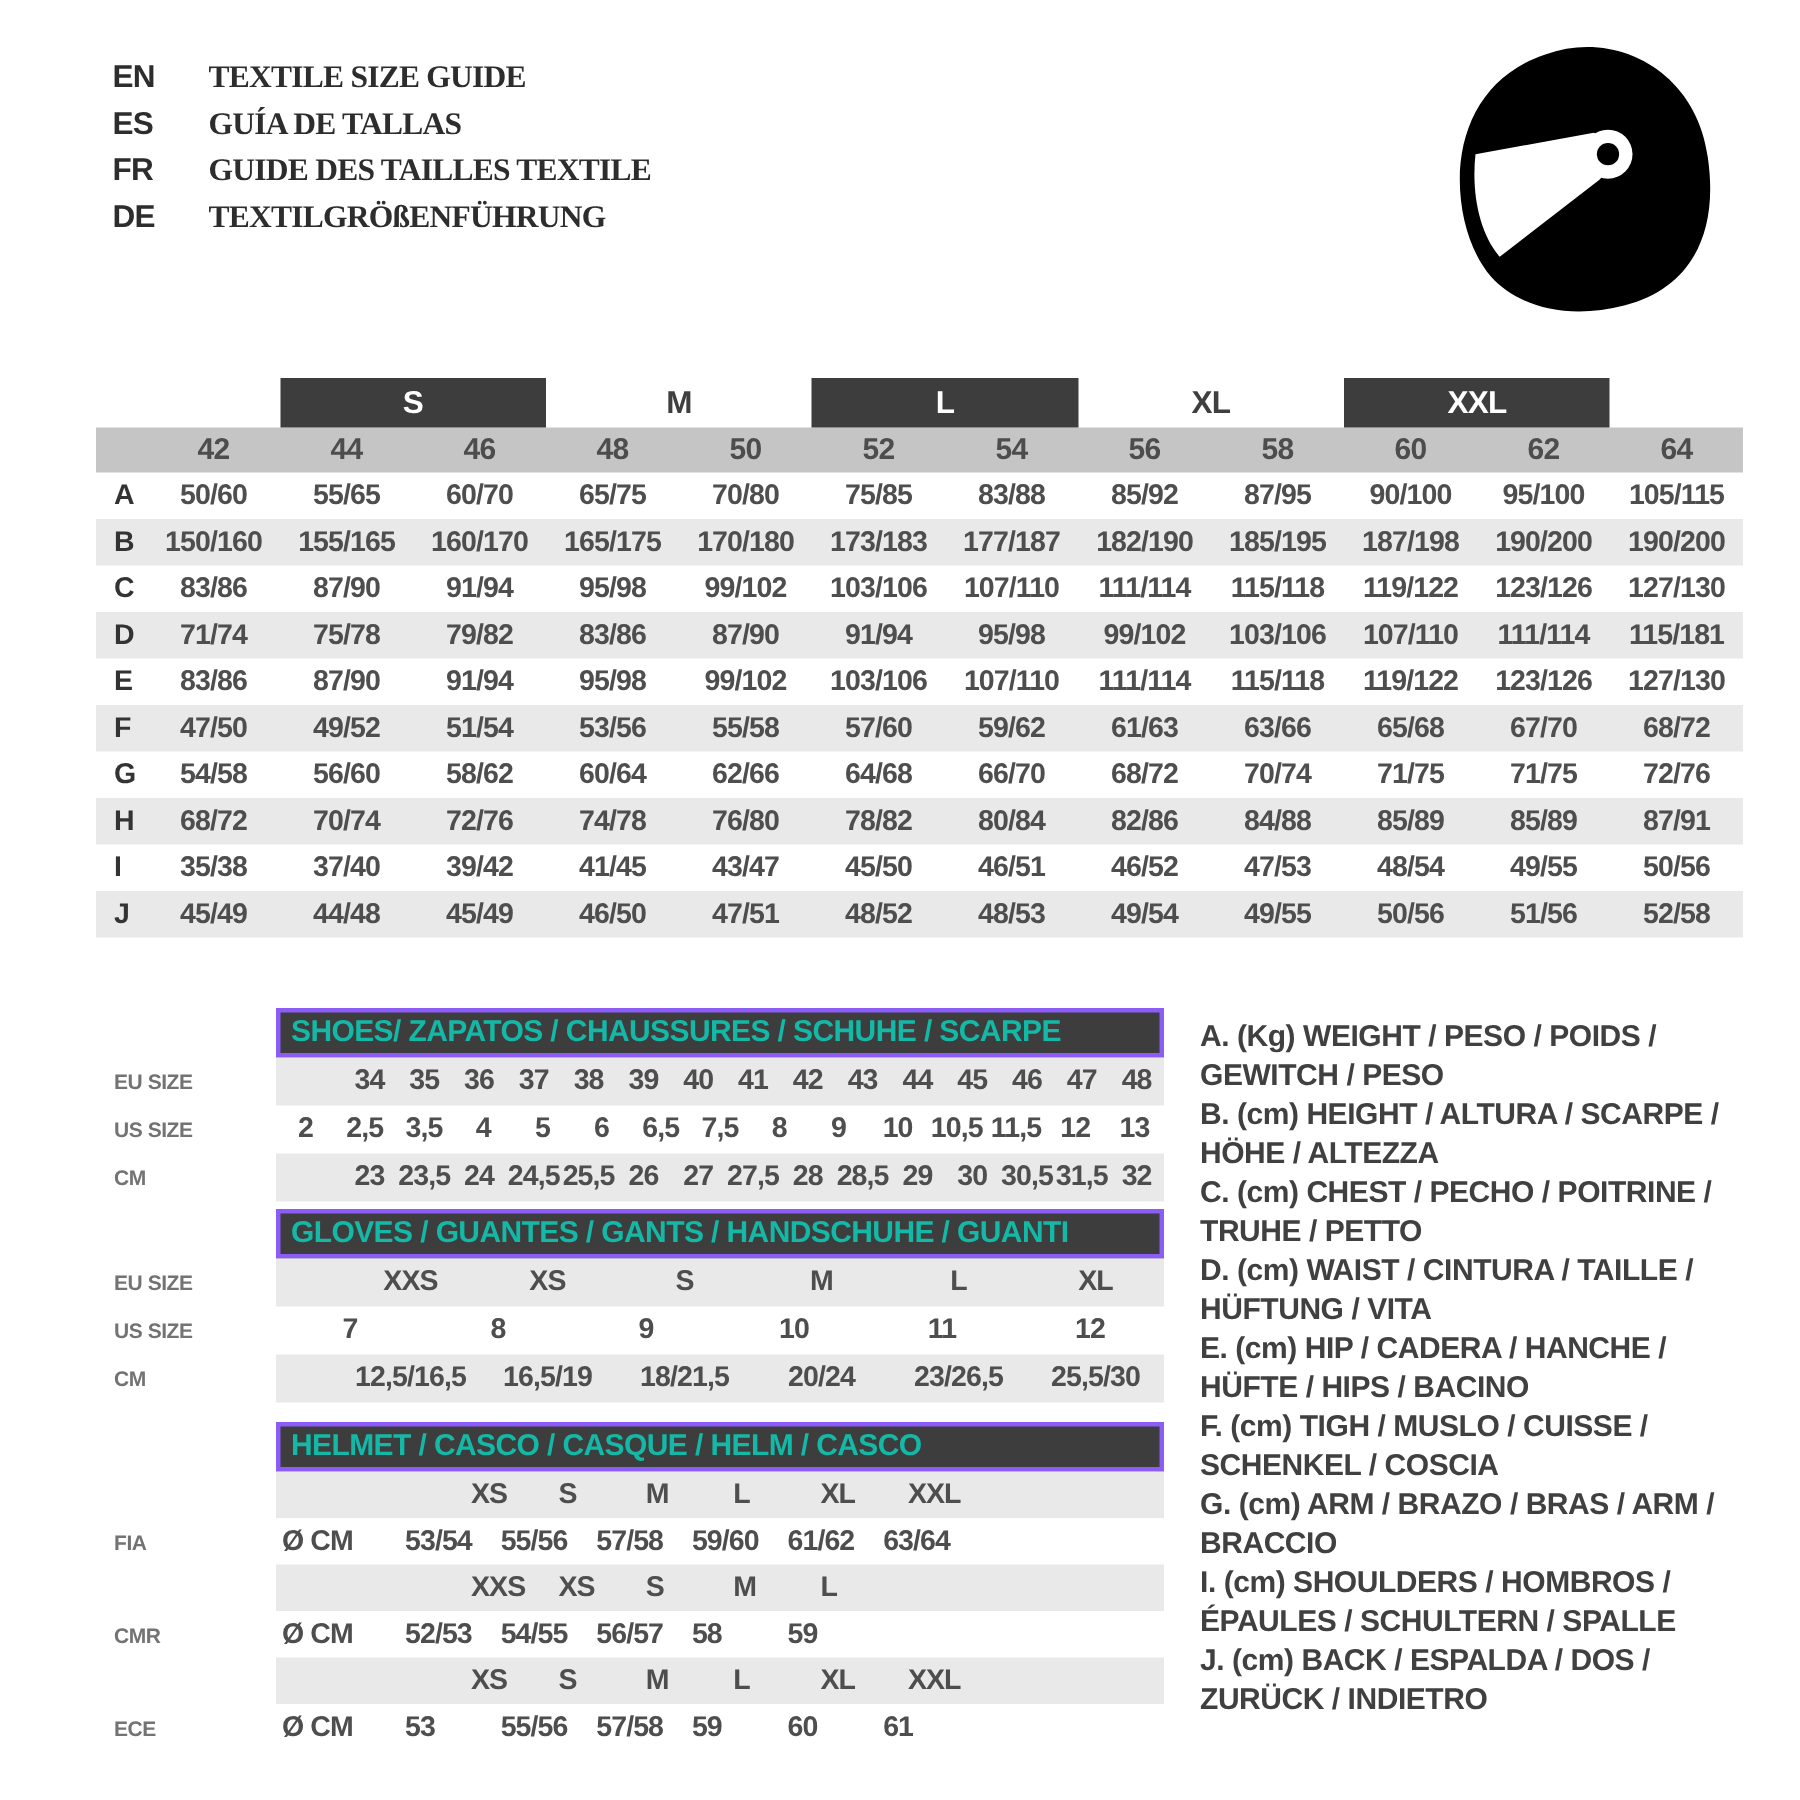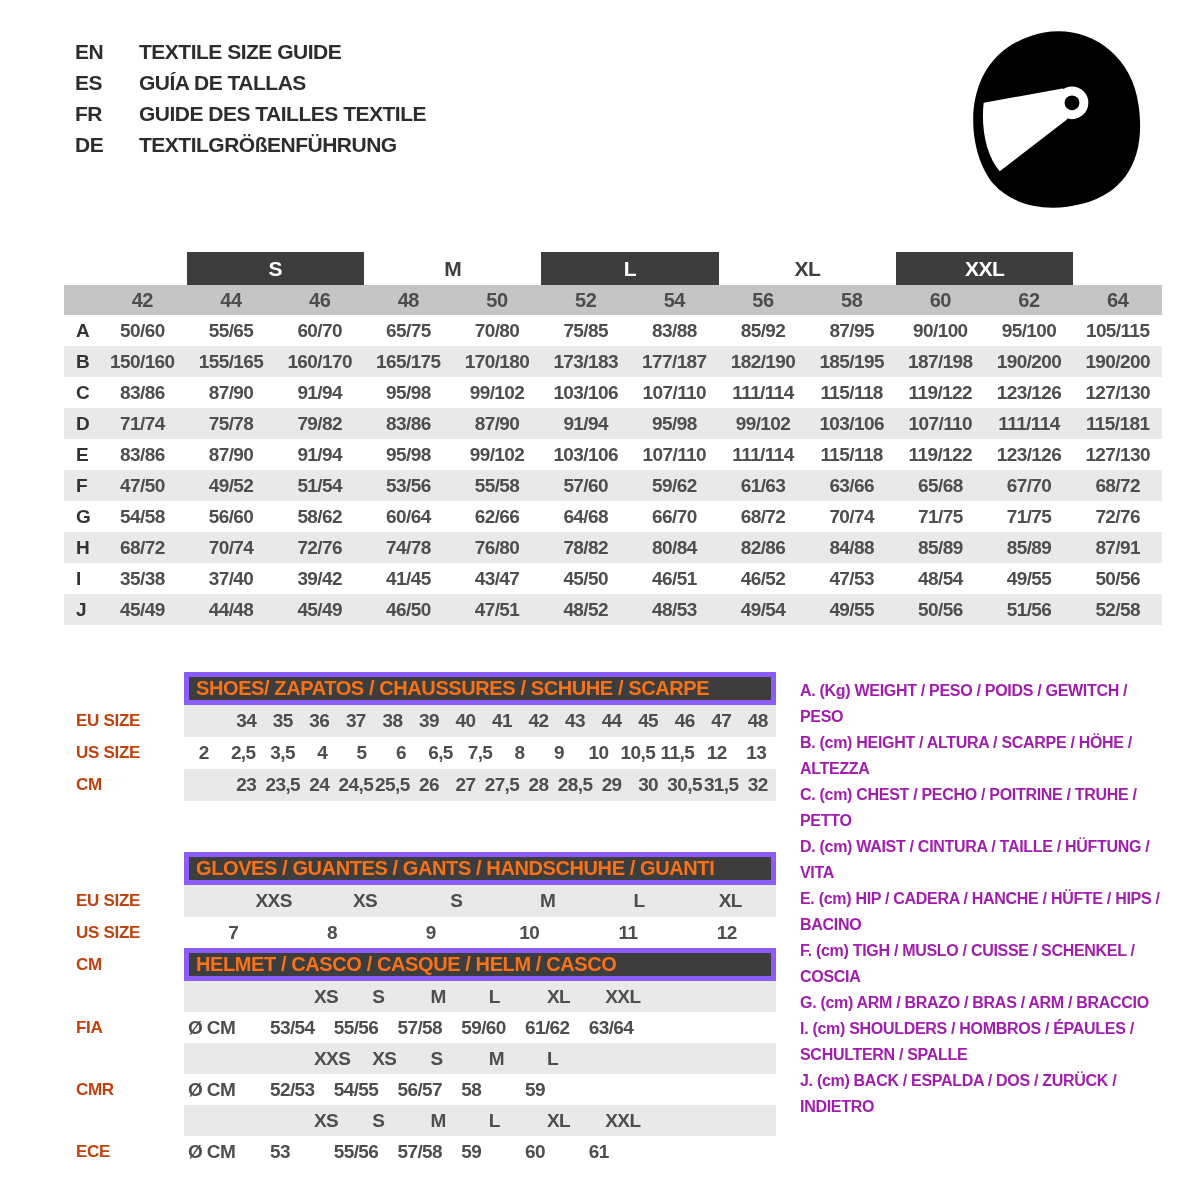--- a/index.html
+++ b/index.html
@@ -8,21 +8,21 @@
     width: 1200px; height: 1200px; position: relative; overflow: hidden;
     font-family: "Liberation Sans", sans-serif;
     -webkit-font-smoothing: antialiased;
   }
   .page { position: absolute; inset: 0; }
 
   
   .lang-list { position: absolute; left: 75px; top: 36px; }
   .lang-row { display: flex; height: 31px; align-items: center; gap: 20px; }
   .lang-code { width: 44px; font-size: 21px; font-weight: 700; color: #2d2d2d; letter-spacing: -0.5px; }
-  .lang-title { font-size: 21px; font-weight: 700; color: #2d2d2d; letter-spacing: -0.5px; }
+  .lang-title { font-size: 21px; font-weight: 700; color: #2d2d2d; letter-spacing: -0.5px; font-family: Liberation Serif, serif; }
   .helmet-icon { position: absolute; left: 958px; top: 22px; width: 190px; height: 192px; }
 
   
   .main-table { position: absolute; left: 64px; top: 252px; width: 1098px; }
   .main-grid { display: grid; grid-template-columns: 34px repeat(12, 1fr); }
   .size-strip { height: 33px; }
   .size-group { display: flex; align-items: center; justify-content: center;
     font-size: 21px; font-weight: 700; color: #3f3f3f; letter-spacing: -0.5px; }
   .size-group.boxed { background: #3d3d3d; color: #ffffff; }
   .num-band { height: 30px; background: #c5c5c5; }
@@ -31,40 +31,40 @@
   .main-row { height: 31px; }
   .main-row.striped { background: #e9e9e9; }
   .row-label { display: flex; align-items: center; justify-content: flex-start; padding-left: 12px;
     font-size: 19px; font-weight: 700; color: #333333; }
   .val-cell { display: flex; align-items: center; justify-content: center;
     font-size: 19px; font-weight: 700; color: #4e4e4e; letter-spacing: -0.6px; white-space: nowrap; }
 
   
   .sub-table { position: absolute; left: 64px; width: 712px; }
   .shoes-table  { top: 672px; }
-  .gloves-table { top: 806px; margin-top: 46px; }
+  .gloves-table { top: 806px; }
   .helmet-table { top: 948px; }
   .sub-title-row { display: flex; height: 33px; }
   .sub-title-spacer { width: 120px; }
-  .sub-title-bar { flex: 1; background: #3d3d3d; border: 5px solid #8b5cf6; display: flex; align-items: center;
-    padding-left: 7px; color: #f97316; font-size: 20px; font-weight: 700; letter-spacing: -0.4px; white-space: nowrap; }
+  .sub-title-bar { flex: 1; background: #3d3d3d; border: 3px solid #8b5cf6; display: flex; align-items: center;
+    padding-left: 7px; color: #14b8a6; font-size: 20px; font-weight: 700; letter-spacing: -0.4px; white-space: nowrap; }
   .sub-row { display: flex; height: 32px; }
   .helmet-table .sub-row { height: 31px; }
   .sub-label { width: 120px; display: flex; align-items: center; padding-left: 12px;
-    font-size: 17px; font-weight: 700; color: #c2410c; letter-spacing: -0.3px; }
+    font-size: 14px; font-weight: 700; color: #737373; letter-spacing: -0.3px; }
   .sub-vals { flex: 1; display: grid; }
   .sub-vals.striped { background: #e9e9e9; padding-left: 44px; }
   .cols-15 { grid-template-columns: repeat(15, 1fr); }
   .cols-6  { grid-template-columns: repeat(6, 1fr); }
   .helmet-grid { grid-template-columns: 82px repeat(8, 1fr); }
   .helmet-grid .val-cell { justify-content: flex-start; padding-left: 4px; }
 
   
   .legend { position: absolute; left: 800px; top: 678px; width: 372px; }
-  .legend-line { font-size: 16px; font-weight: 700; color: #a21caf; line-height: 26px;
+  .legend-line { font-size: 20px; font-weight: 700; color: #404040; line-height: 26px;
     letter-spacing: -0.3px; }
 </style>
 </head>
 <body>
 
 <div class="page">
 
   <div class="lang-list">
       <div class="lang-row">
         <span class="lang-code">EN</span>

